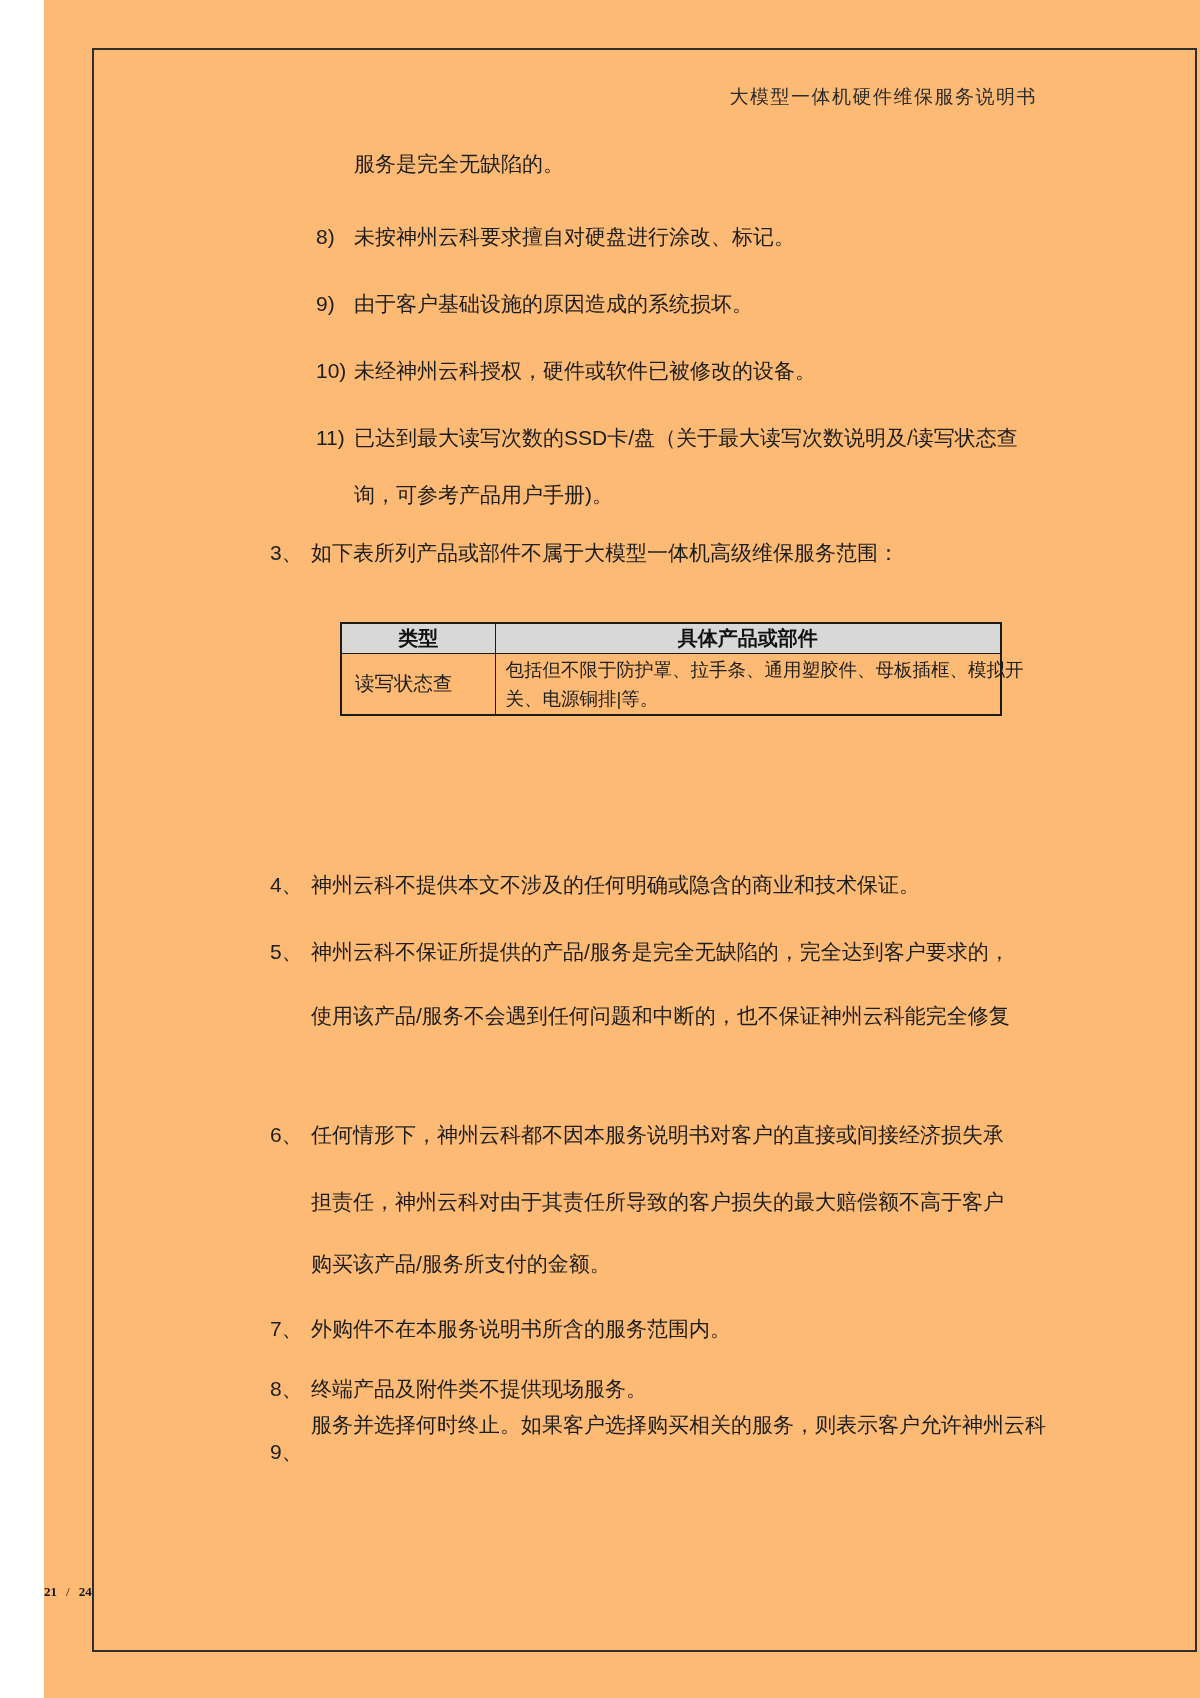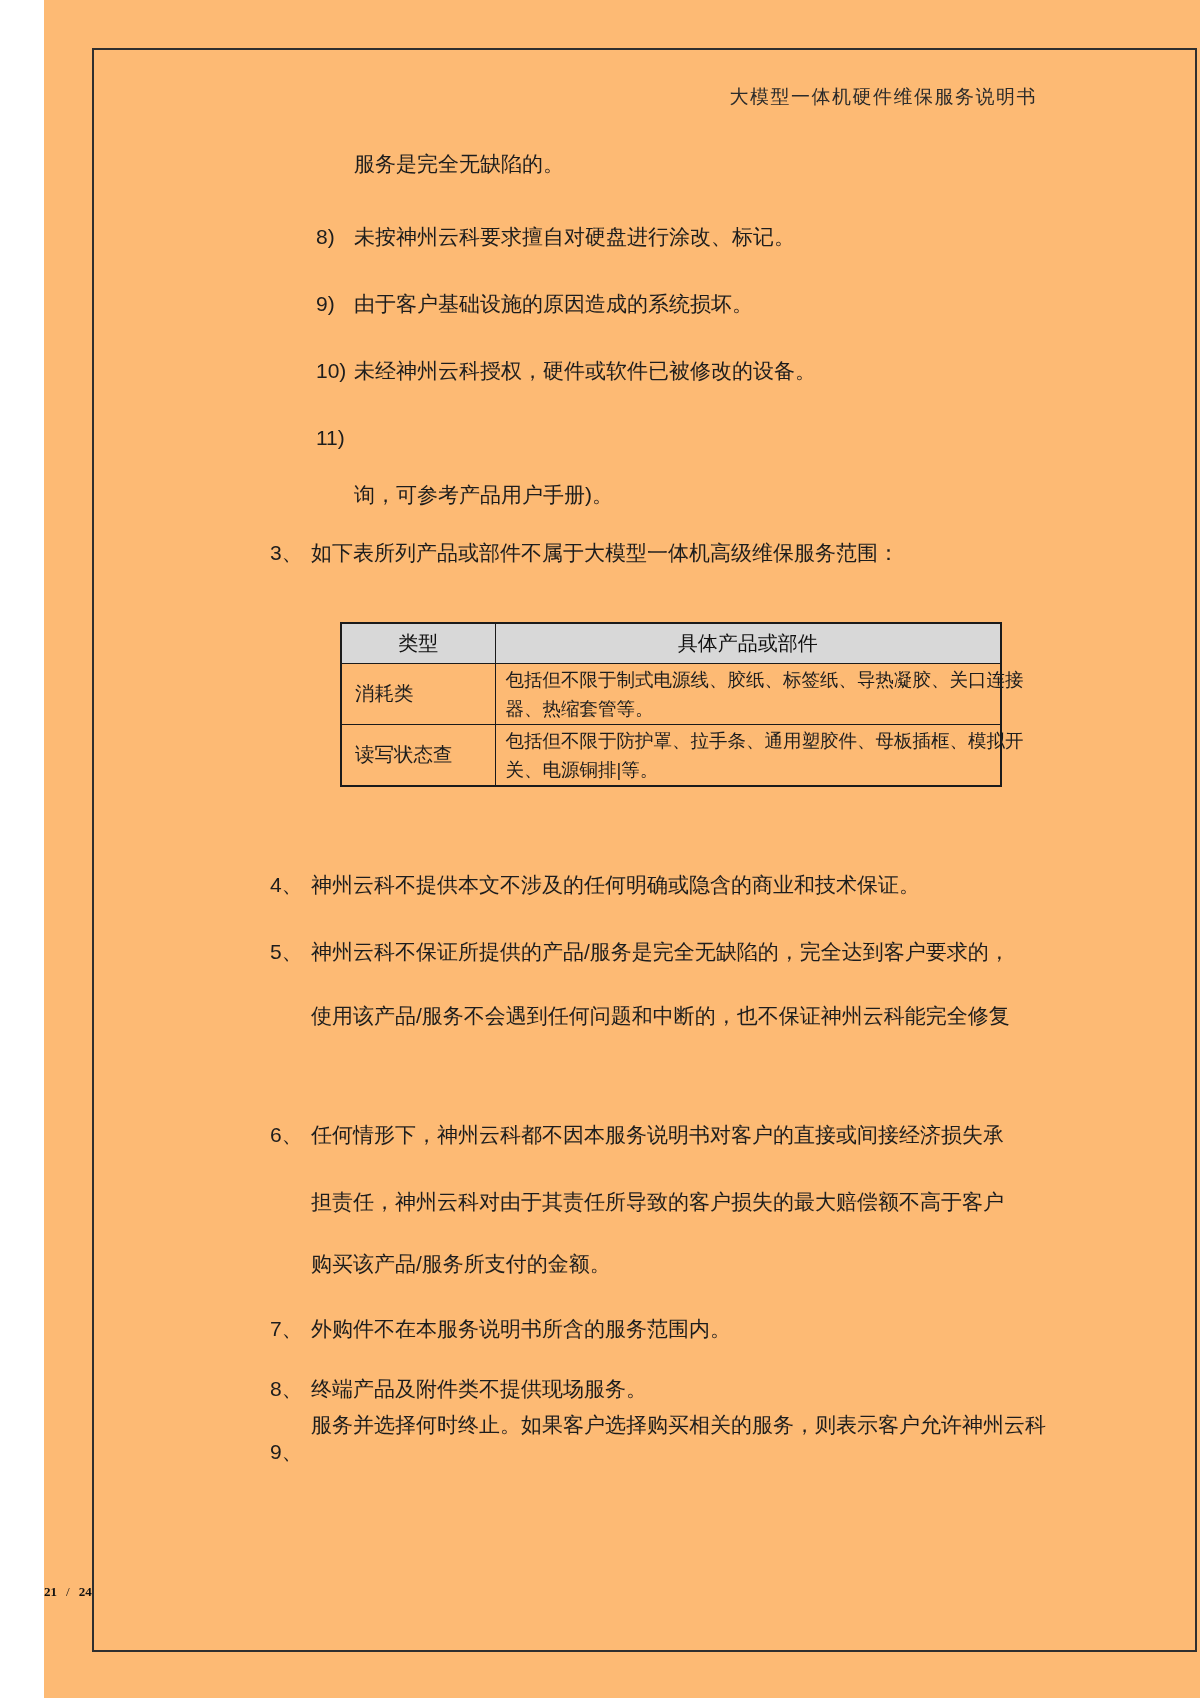--- a/index.html
+++ b/index.html
@@ -28,21 +28,21 @@
   .num-lower { left:226px; }
   .txt-lower { left:267px; }
 
   .doc-table {
     position:absolute; left:296px; top:622px; width:660px;
     border-collapse:collapse; table-layout:fixed;
     border:2px solid #1b1b1b;
   }
   .doc-table th, .doc-table td { border:1px solid #1b1b1b; box-sizing:border-box; }
   .doc-table th {
-    background:#d8d8d8; height:40px; font-size:20px; font-weight:normal;
+    background:#d8d8d8; height:30px; font-size:20px; font-weight:bold;
     text-align:center; color:#111111; padding:0;
   }
   .col-type  { width:154px; }
   .col-detail{ width:506px; }
   td.type-cell {
     height:61px; padding:0 0 0 13px; font-size:19.5px; vertical-align:middle;
   }
   td.detail-cell { height:61px; padding:1px 10px; font-size:18.5px; vertical-align:middle; }
   .cell-line { line-height:29px; white-space:nowrap; }
 
@@ -73,46 +73,40 @@
   <div class="line" style="top:290px">
     <span class="num num-upper">9)</span>
     <span class="txt txt-upper">由于客户基础设施的原因造成的系统损坏。</span>
   </div>
   <div class="line" style="top:357px">
     <span class="num num-upper">10)</span>
     <span class="txt txt-upper">未经神州云科授权，硬件或软件已被修改的设备。</span>
   </div>
   <div class="line" style="top:424px">
     <span class="num num-upper">11)</span>
+    <span class="txt txt-upper">已达到最大读写次数的SSD卡/盘（关于最大读写次数说明及/读写状态查</span>
   </div>
   <div class="line" style="top:481px">
     <span class="txt txt-upper">询，可参考产品用户手册)。</span>
   </div>
 
   <div class="line" style="top:539px">
     <span class="num num-lower">3、</span>
     <span class="txt txt-lower">如下表所列产品或部件不属于大模型一体机高级维保服务范围：</span>
   </div>
 
   <table class="doc-table">
     <colgroup>
         <col class="col-type">
         <col class="col-detail">
       </colgroup>
     <tbody>
         <tr>
       <th>类型</th>
       <th>具体产品或部件</th>
-    </tr>
-    <tr>
-      <td class="type-cell">消耗类</td>
-      <td class="detail-cell">
-        <div class="cell-line">包括但不限于制式电源线、胶纸、标签纸、导热凝胶、关口连接</div>
-        <div class="cell-line">器、热缩套管等。</div>
-      </td>
     </tr>
     <tr>
       <td class="type-cell">读写状态查</td>
       <td class="detail-cell">
         <div class="cell-line">包括但不限于防护罩、拉手条、通用塑胶件、母板插框、模拟开</div>
         <div class="cell-line">关、电源铜排|等。</div>
       </td>
     </tr>
   </tbody>
     </table>

